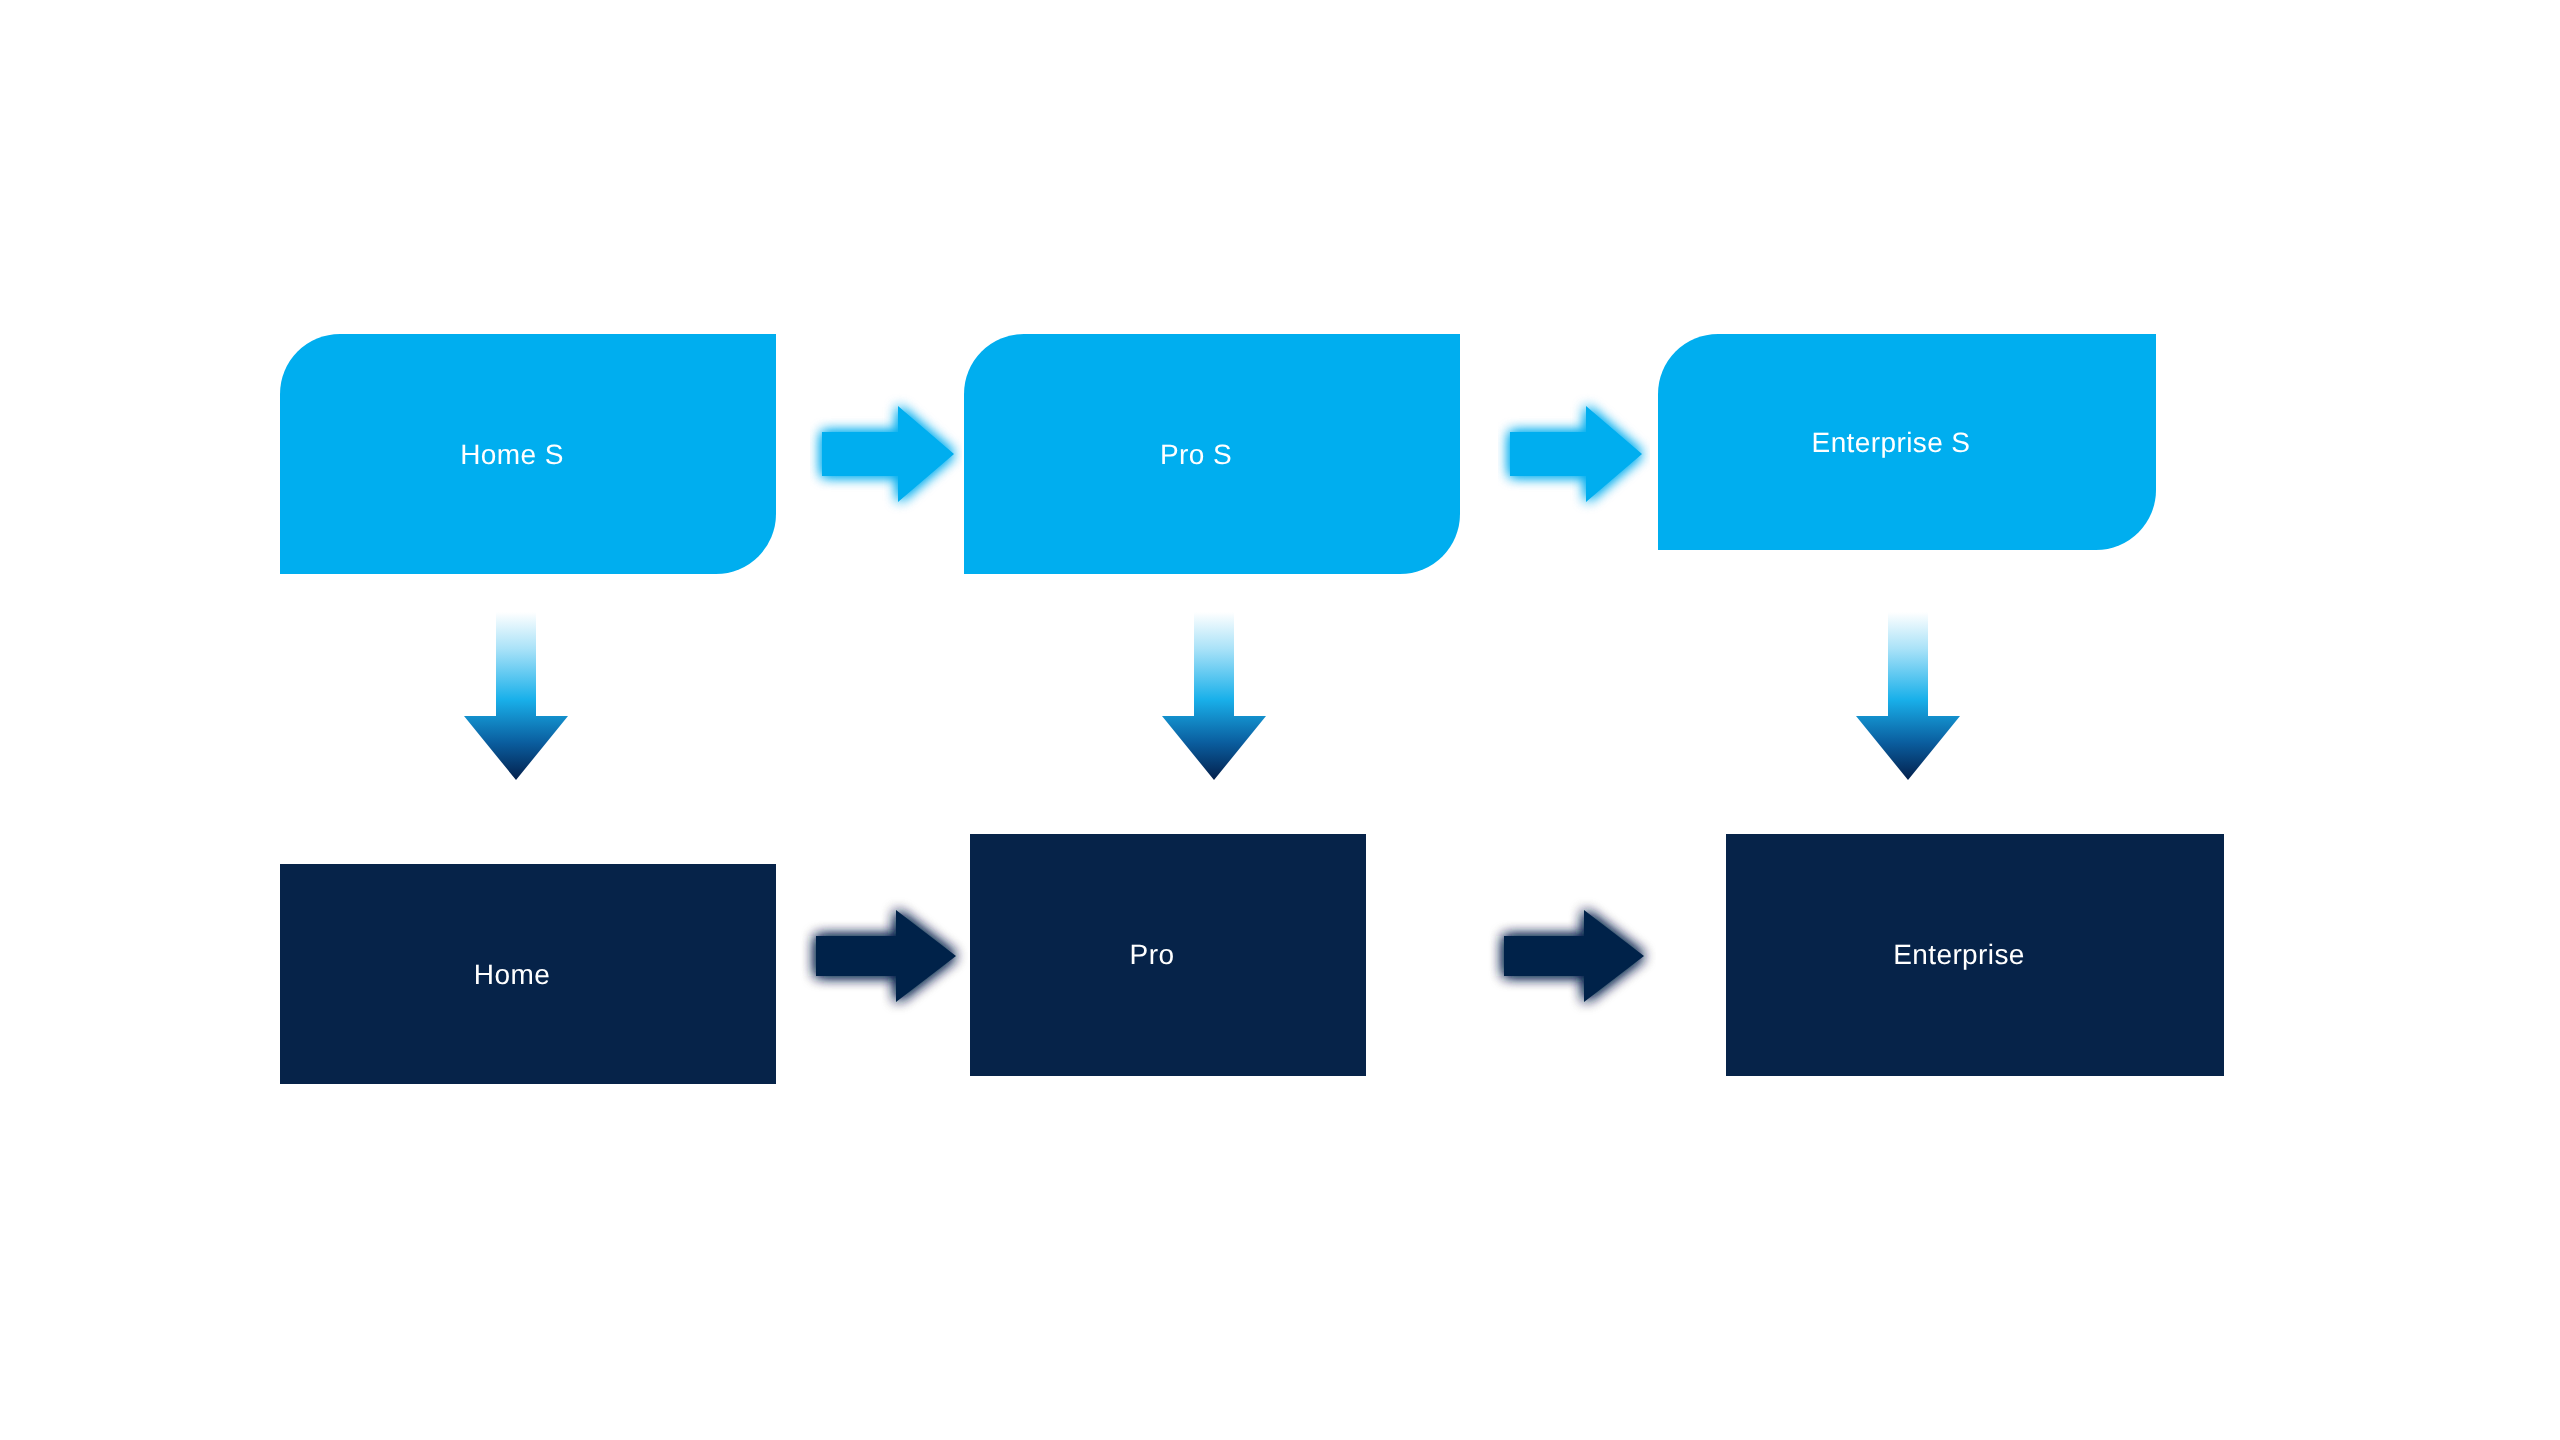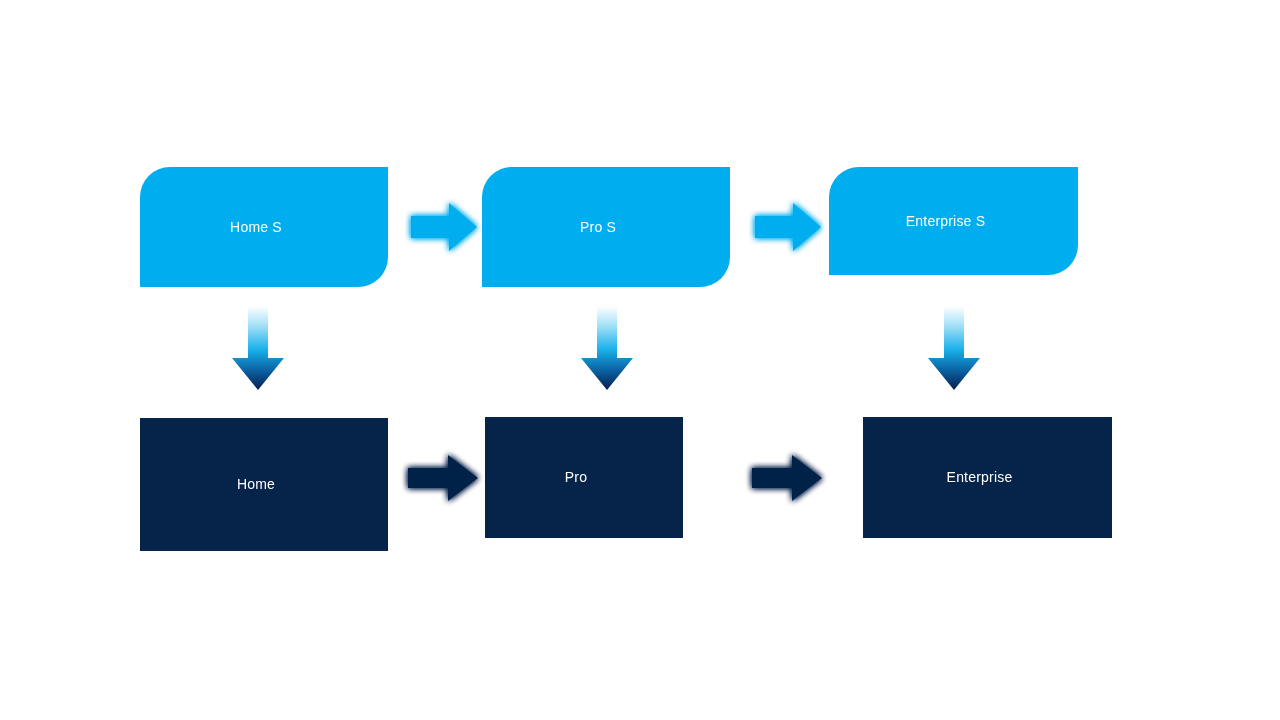--- a/index.html
+++ b/index.html
@@ -152,21 +152,21 @@
           <stop offset="22%" stop-color="#a9e2f8"></stop>
           <stop offset="52%" stop-color="#19b0ea"></stop>
           <stop offset="78%" stop-color="#0a5d9e"></stop>
           <stop offset="100%" stop-color="#04204c"></stop>
         </linearGradient>
       </defs>
       <polygon points="20,0 40,0 40,52 56,52 30,84 4,52 20,52" fill="url(#vgrad3)"></polygon>
     </svg>
   </div>
 
-  <div class="node bottom" style="left:140px; top:418px; width:248px; height:133px;">
+  <div class="node bottom" style="left:140px; top:432px; width:248px; height:110px;">
     <span class="node-label">Home</span>
   </div>
 
   <div class="node bottom" style="left:485px; top:417px; width:198px; height:121px;">
     <span class="node-label">Pro</span>
   </div>
 
   <div class="node bottom" style="left:829px; top:417px; width:249px; height:121px;margin-left:34px;">
     <span class="node-label">Enterprise</span>
   </div>

